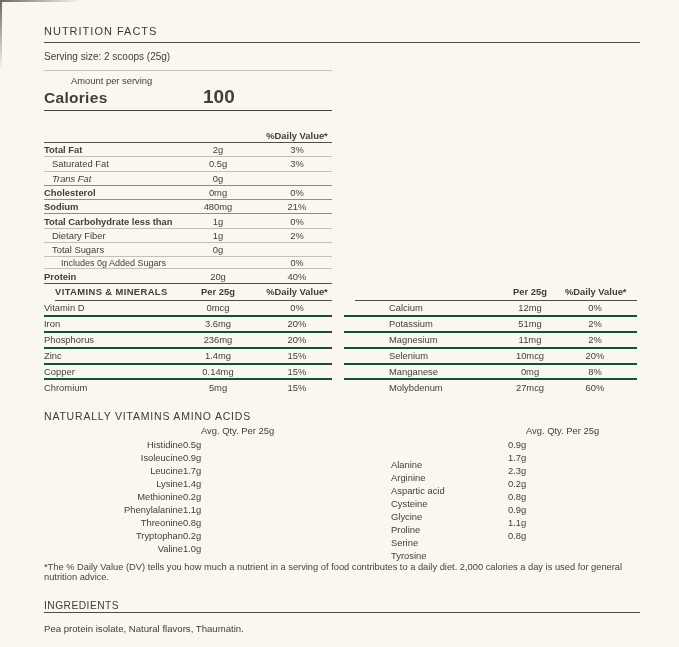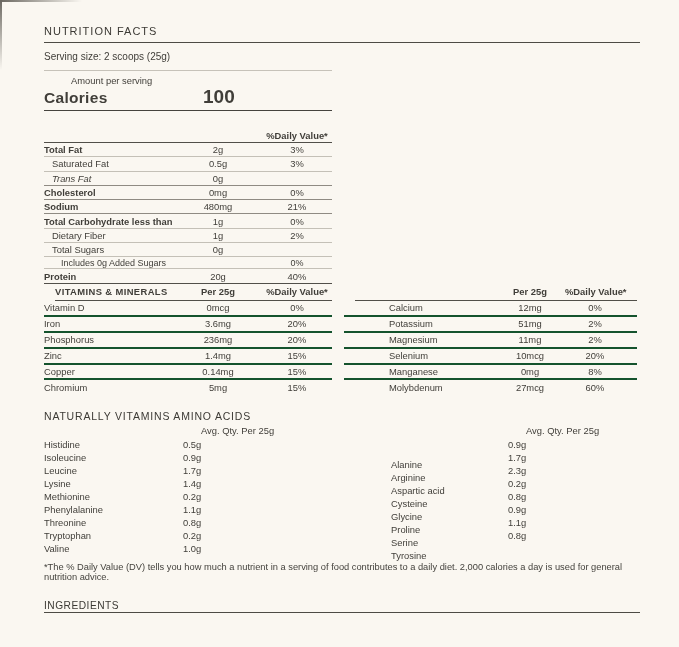--- a/index.html
+++ b/index.html
@@ -63,21 +63,21 @@
   #vit-right .c-dv{width:60px;}
   #vit-right .sp{width:12px;}
 
   
   #amino-title{left:44px;top:410px;font-size:10.5px;letter-spacing:0.8px;color:#3c3a35;}
   .alist{position:absolute;top:425px;font-size:9.4px;}
   #amino-left{left:44px;width:300px;}
   #amino-right{left:391px;width:250px;}
   .alist .ahdr{height:13px;display:flex;gap:18px;}
   .arow{height:13px;display:flex;align-items:center;}
-  #amino-left .a-name{width:139px;}
+  #amino-left .a-name{width:139px;text-align:right;}
   #amino-right .a-name{width:117px;margin-top:40px;}
   .a-qty{flex:1;text-align:left;}
 
   #footnote{left:44px;top:562px;width:585px;font-size:9.3px;color:#45433e;}
   #ing-title{left:44px;top:600px;}
   #rule-ing{left:44px;top:612px;width:596px;border-top:1.2px solid #4d4b45;}
   #ing-text{left:44px;top:623px;font-size:9.6px;}
 </style>
 </head>
 <body>
@@ -329,13 +329,14 @@
           <span class="a-name">Tyrosine</span>
           <span class="a-qty">0.8g</span>
         </div>
       </div>
   </div>
 
   <div class="abs" id="footnote">*The % Daily Value (DV) tells you how much a nutrient in a serving of food contributes to a daily diet. 2,000 calories a day is used for general nutrition advice.</div>
 
   <div class="abs caps-sm" id="ing-title">INGREDIENTS</div>
   <div class="rule dark" id="rule-ing"></div>
+  <div class="abs" id="ing-text">Pea protein isolate, Natural flavors, Thaumatin.</div>
 </div>
 
 </body></html>

